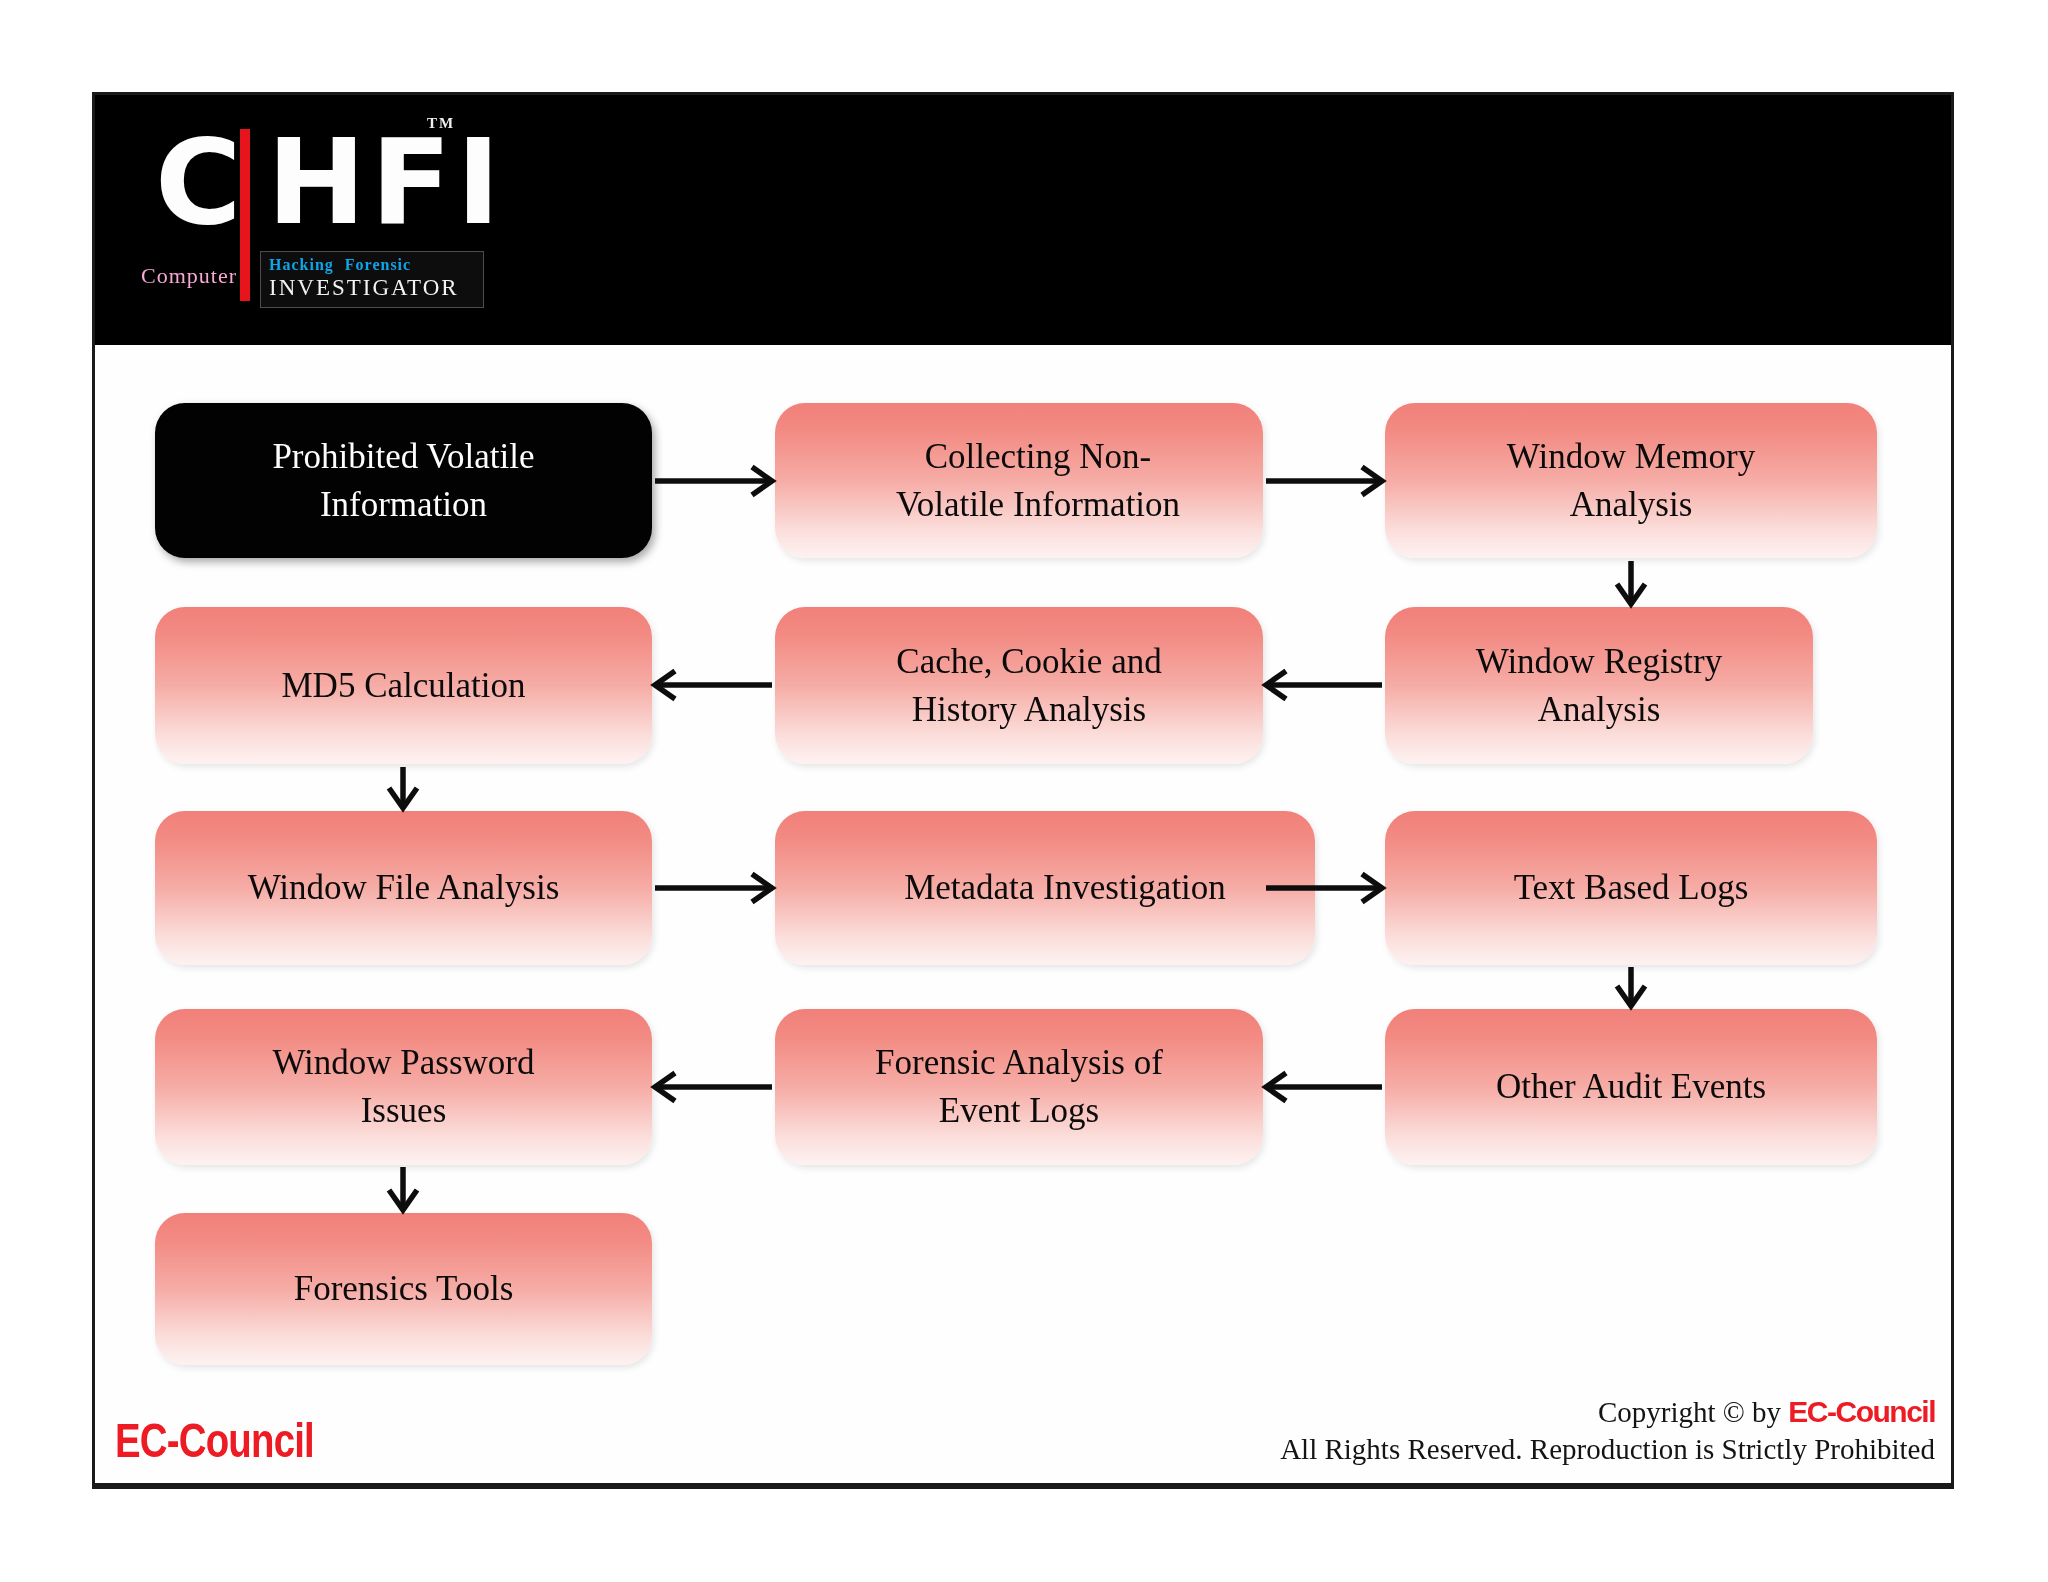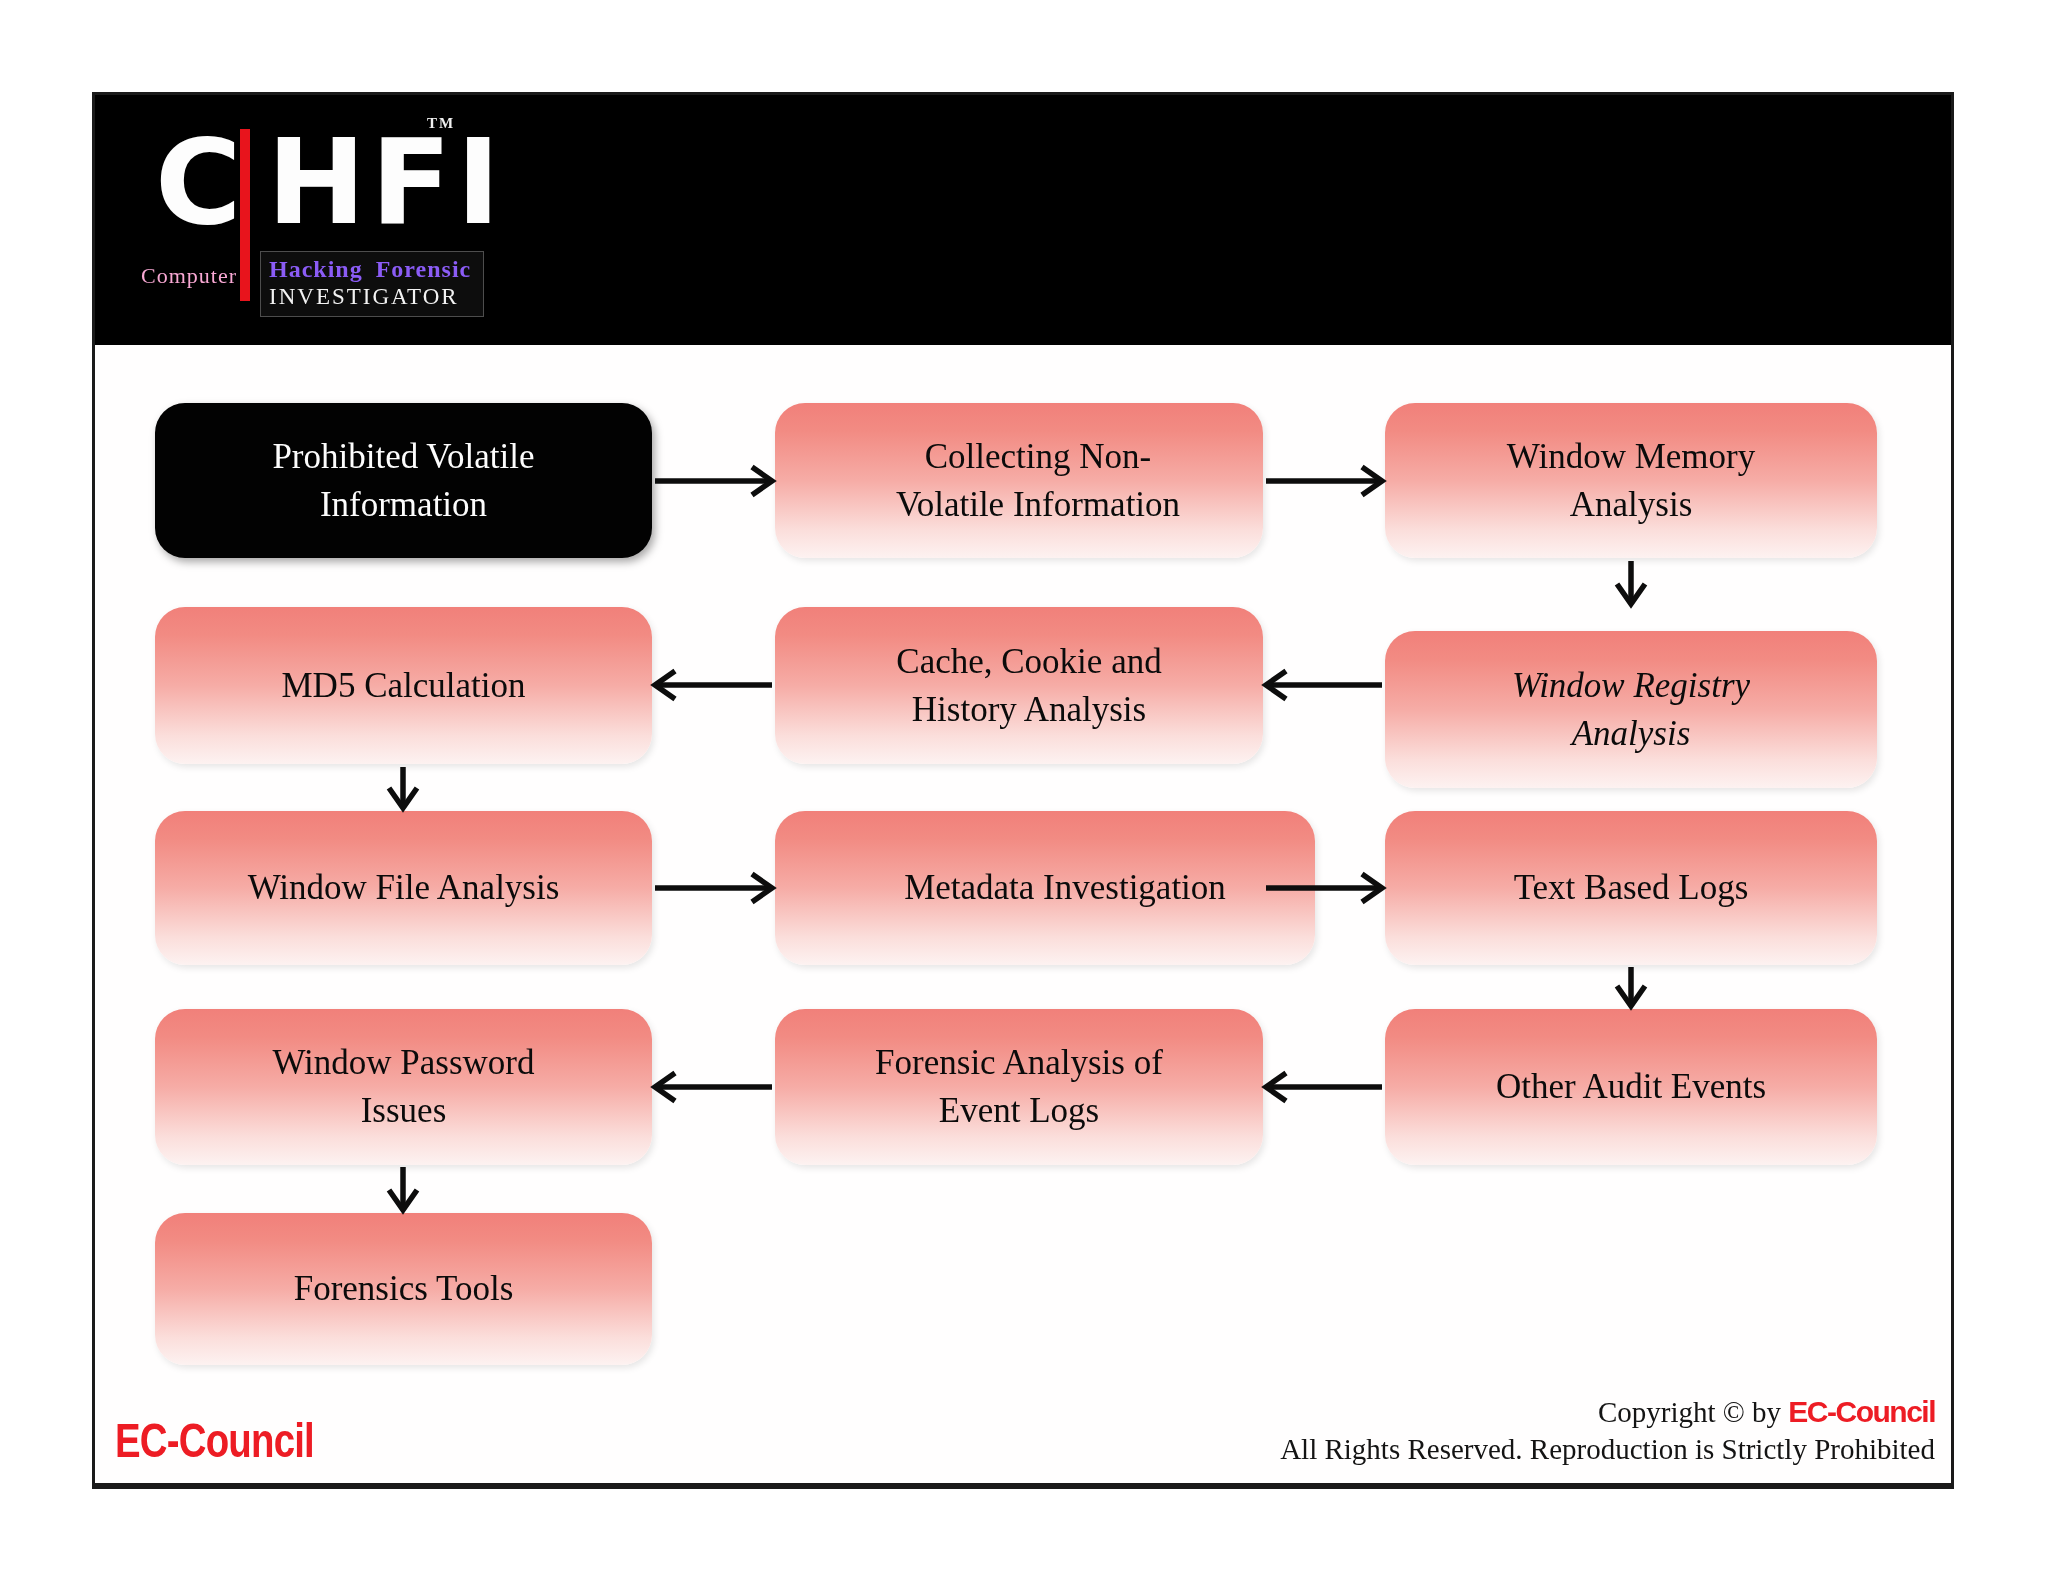--- a/index.html
+++ b/index.html
@@ -46,21 +46,21 @@
   .logo-computer{
     position:absolute;left:46px;top:168px;
     font-size:22px;color:#f9a8d4;letter-spacing:1px;
   }
   .logo-sub{
     position:absolute;left:165px;top:156px;width:206px;
     border:1px solid #4d4d4d;
     padding:4px 8px 6px 8px;
     background:#0d0d0d;
   }
-  .logo-hf{display:block;font-size:24px;font-weight:bold;color:#8b5cf6;letter-spacing:1px;word-spacing:6px;}
+  .logo-hf{display:block;font-size:16px;font-weight:bold;color:#0ea5e9;letter-spacing:1px;word-spacing:6px;}
   .logo-inv{display:block;font-size:23px;color:#f2f2f2;letter-spacing:2px;margin-top:1px;}
   
   .node{
     position:absolute;
     box-sizing:border-box;
     border-radius:30px;
     display:flex;flex-direction:column;
     align-items:center;justify-content:center;
     text-align:center;
     font-size:35px;line-height:48px;
@@ -128,21 +128,21 @@
   </div>
 
   <div class="node" style="left:60px;top:512px;width:497px;height:157px;">
     <span class="l1">MD5 Calculation</span>
     <span class="l2"></span>
   </div>
   <div class="node" style="left:680px;top:512px;width:488px;height:157px;padding-left:20px;">
     <span class="l1">Cache, Cookie and</span>
     <span class="l2">History  Analysis</span>
   </div>
-  <div class="node" style="left:1290px;top:536px;width:492px;height:157px;font-style:italic;">
+  <div class="node" style="left:1290px;top:512px;width:428px;height:157px;">
     <span class="l1">Window Registry</span>
     <span class="l2">Analysis</span>
   </div>
 
   <div class="node" style="left:60px;top:716px;width:497px;height:154px;">
     <span class="l1">Window File Analysis</span>
     <span class="l2"></span>
   </div>
   <div class="node" style="left:680px;top:716px;width:540px;height:154px;padding-left:40px;">
     <span class="l1">Metadata Investigation</span>

